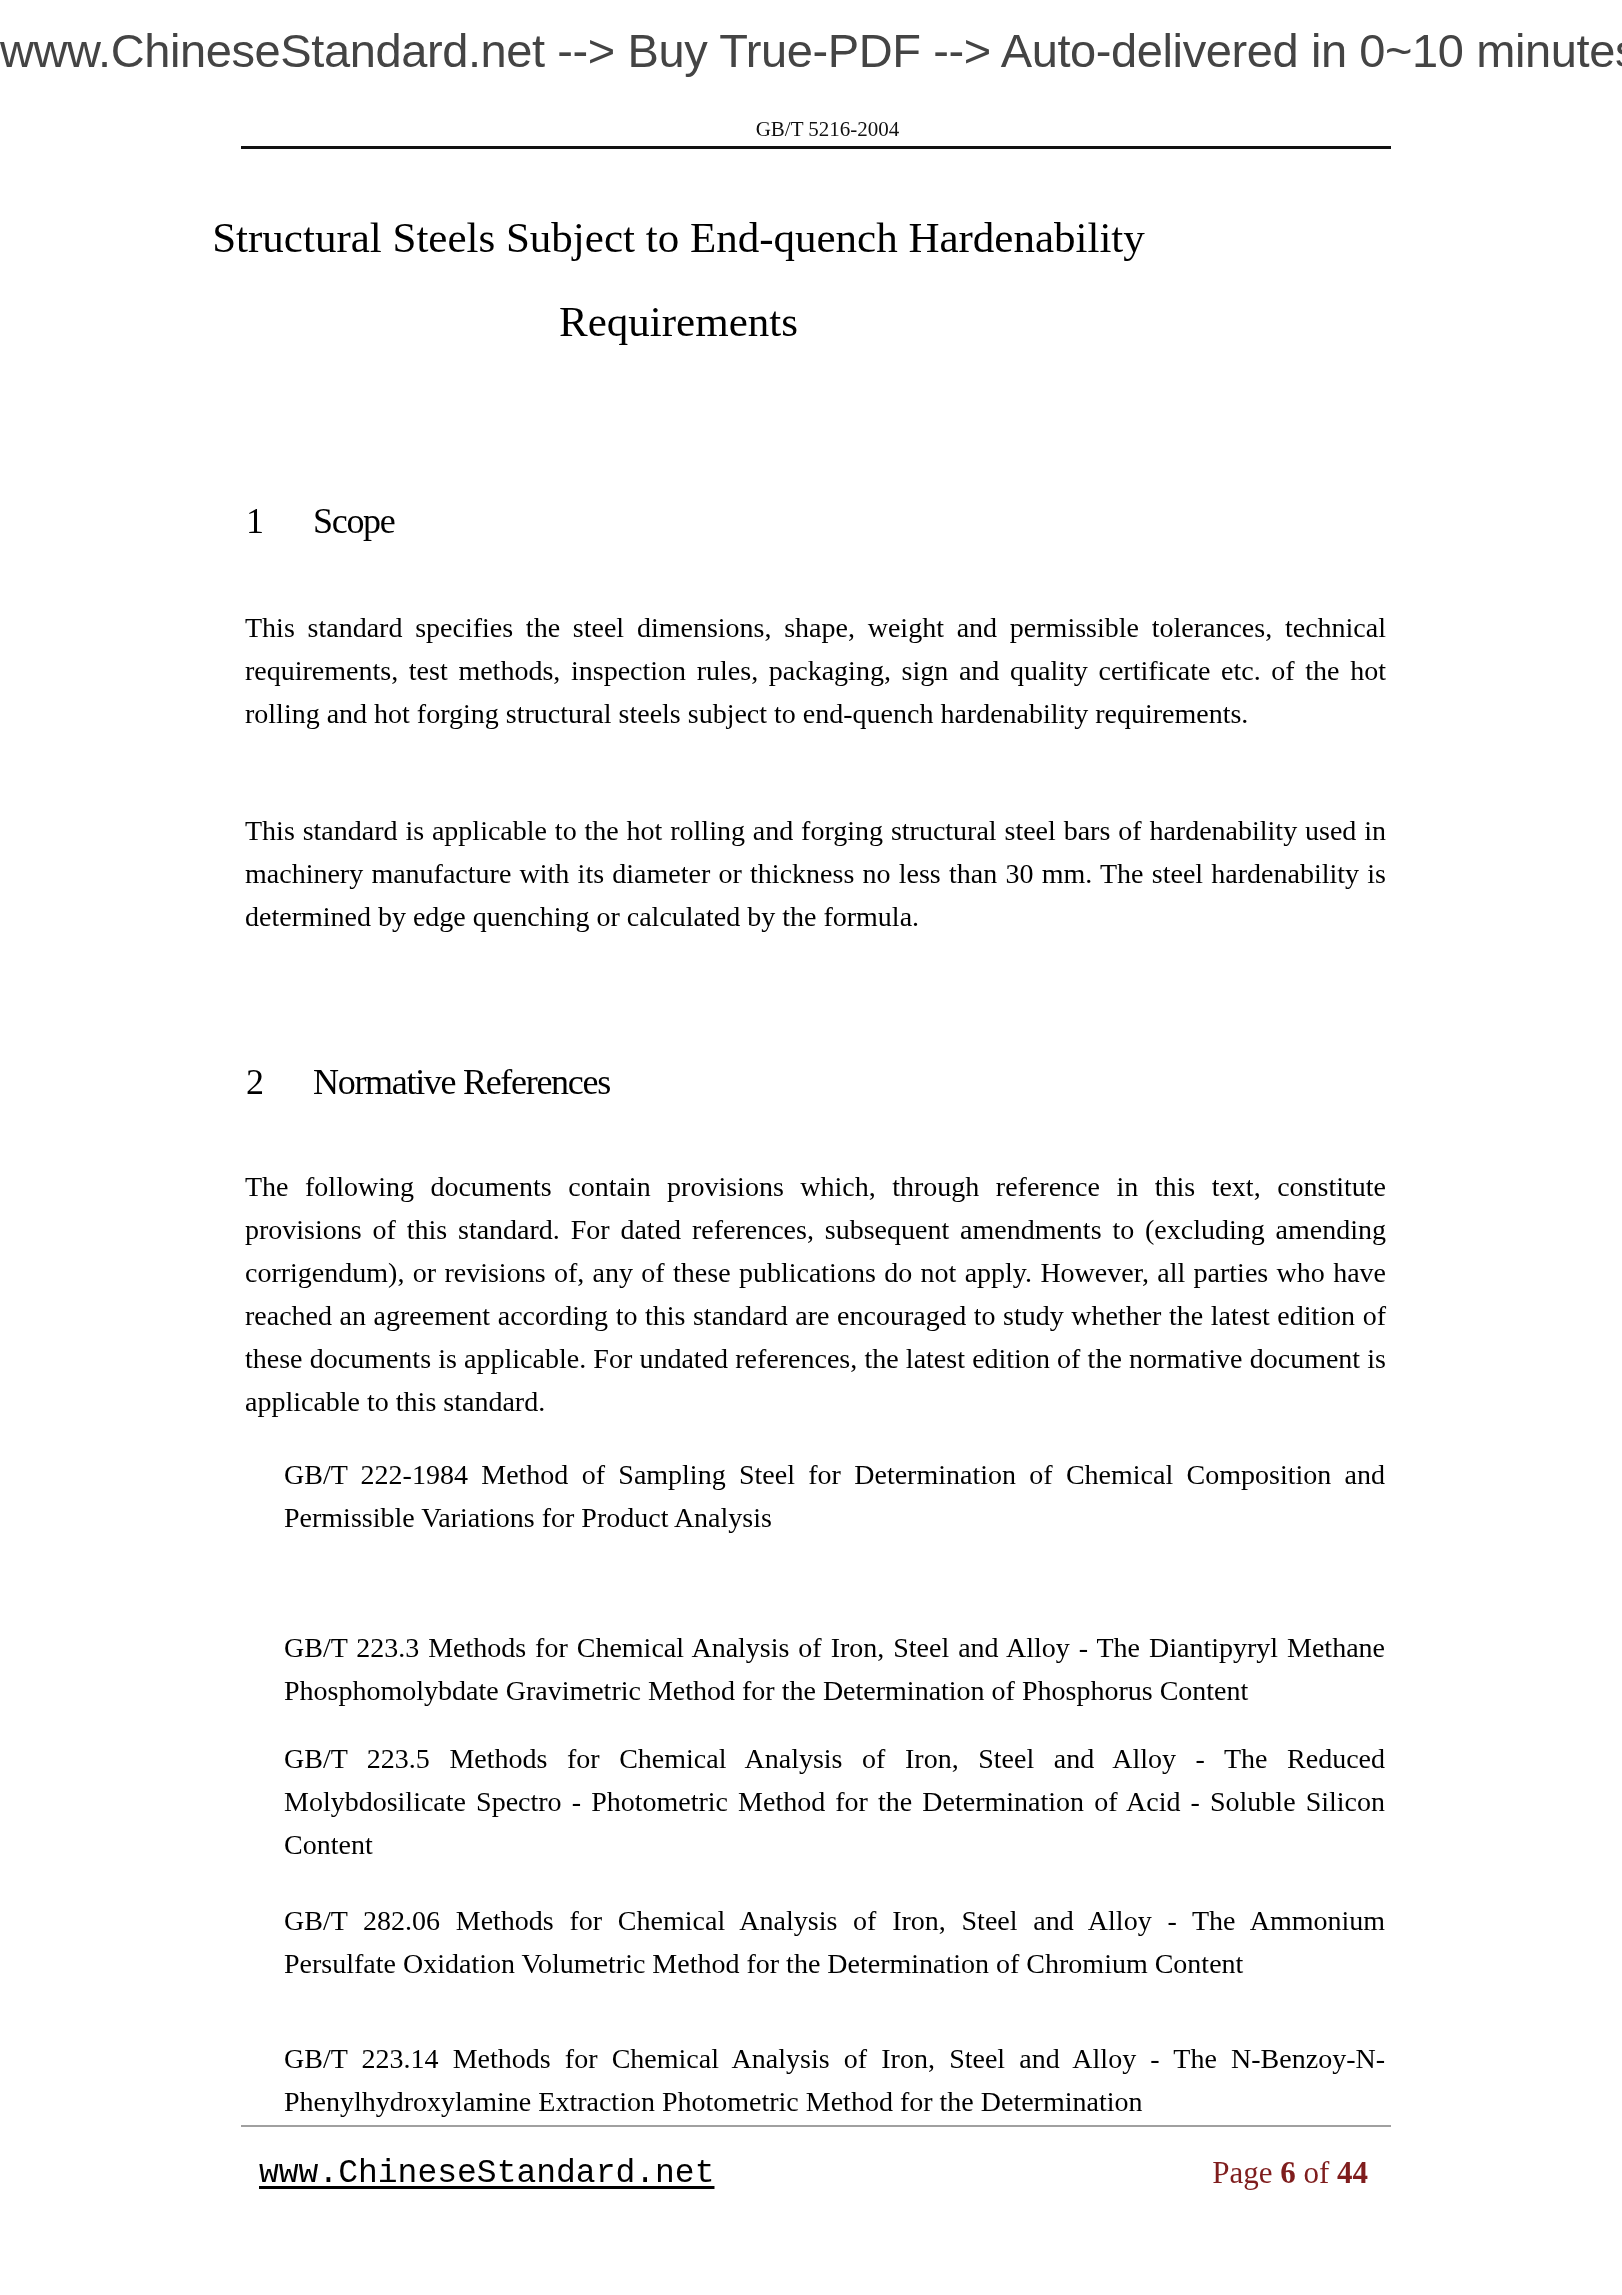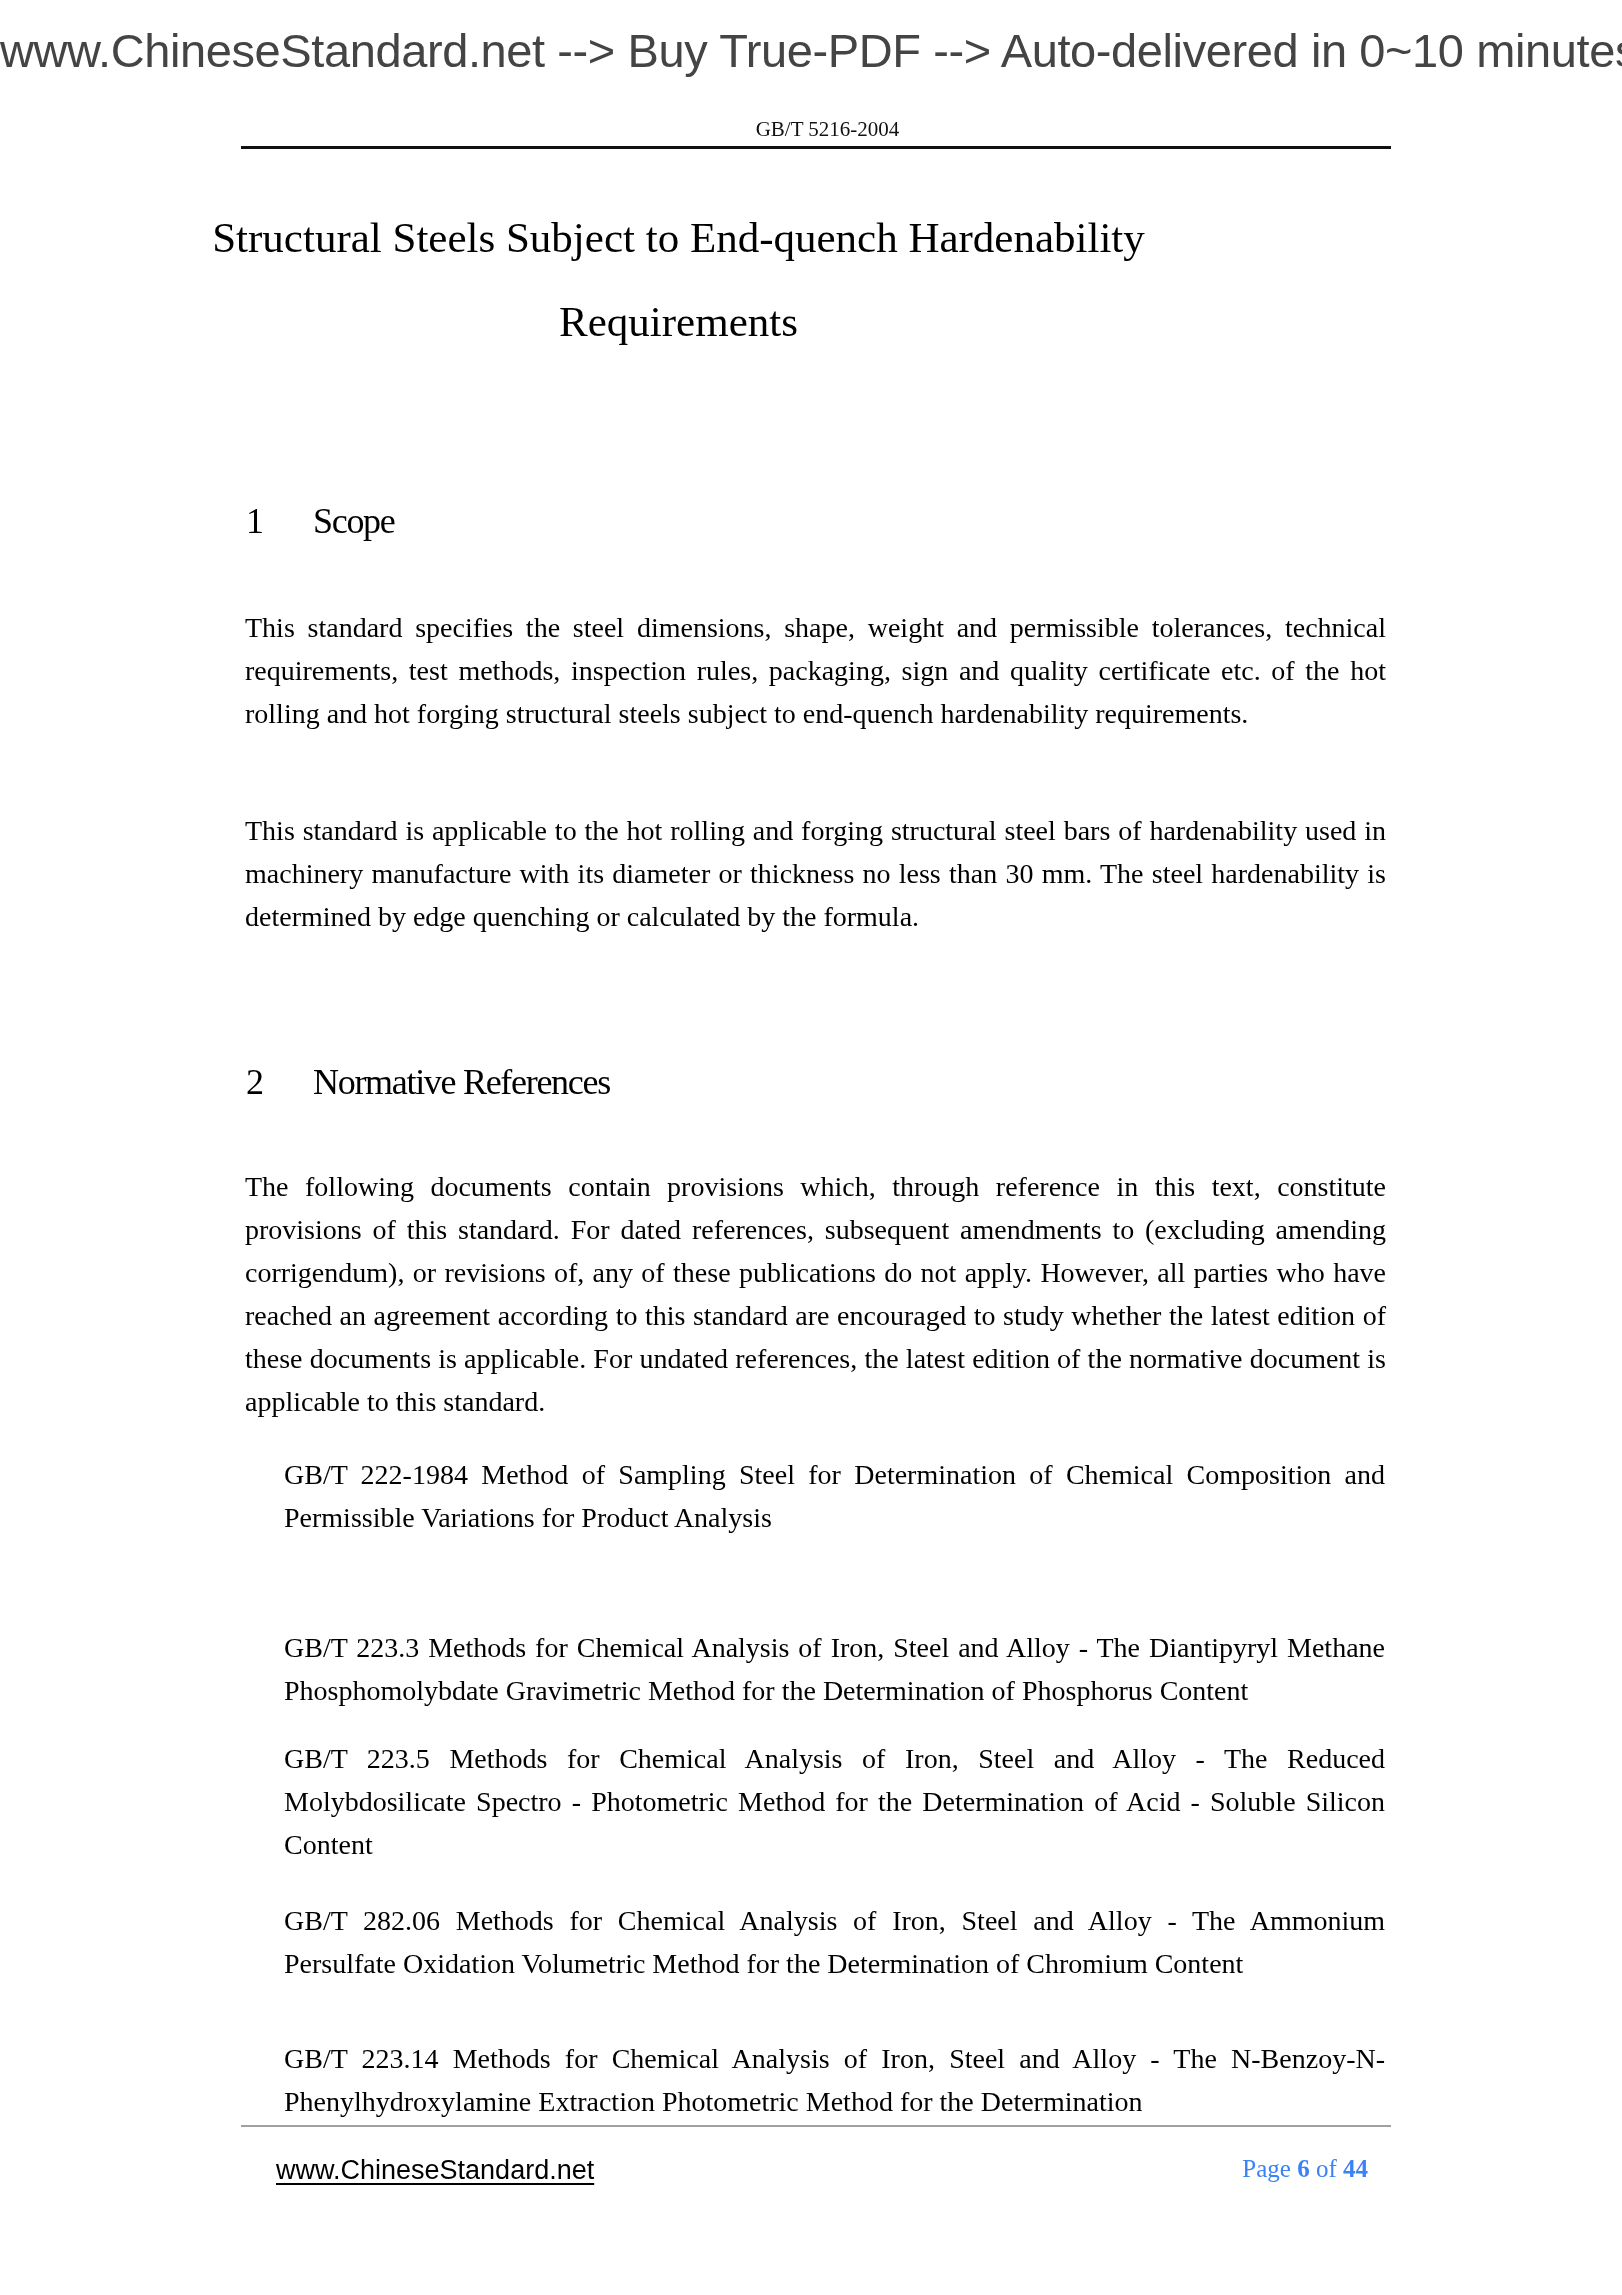--- a/index.html
+++ b/index.html
@@ -35,27 +35,27 @@
   }
   .ref {
     position: absolute; left: 284px; width: 1101px;
     font-family: "Liberation Serif", serif; font-size: 28px; line-height: 43px;
     text-align: justify; color: #000;
   }
   .footer-rule {
     position: absolute; left: 241px; top: 2125px; width: 1150px; height: 1.7px; background: #a0a0a0;
   }
   .footer-link {
-    position: absolute; left: 276px; top: 2155px;
-    font-family: Liberation Sans, sans-serif; font-size: 27px; color: #000;
+    position: absolute; left: 259px; top: 2155px;
+    font-family: Liberation Mono, monospace; font-size: 33px; color: #000;
     text-decoration: underline; text-underline-offset: 4.2px;
   }
   .footer-page {
     position: absolute; right: 255px; top: 2155px;
-    font-family: "Liberation Serif", serif; font-size: 25px; color: #3b82f6; white-space: nowrap;
+    font-family: "Liberation Serif", serif; font-size: 31px; color: #7f1d1d; white-space: nowrap;
   }
   .footer-page b { font-weight: bold; }
 </style>
 </head>
 <body>
 
 <div class="banner">www.ChineseStandard.net --&gt; Buy True-PDF --&gt; Auto-delivered in 0~10 minutes.</div>
 <div class="std-code">GB/T 5216-2004</div>
 <div class="header-rule"></div>
 

